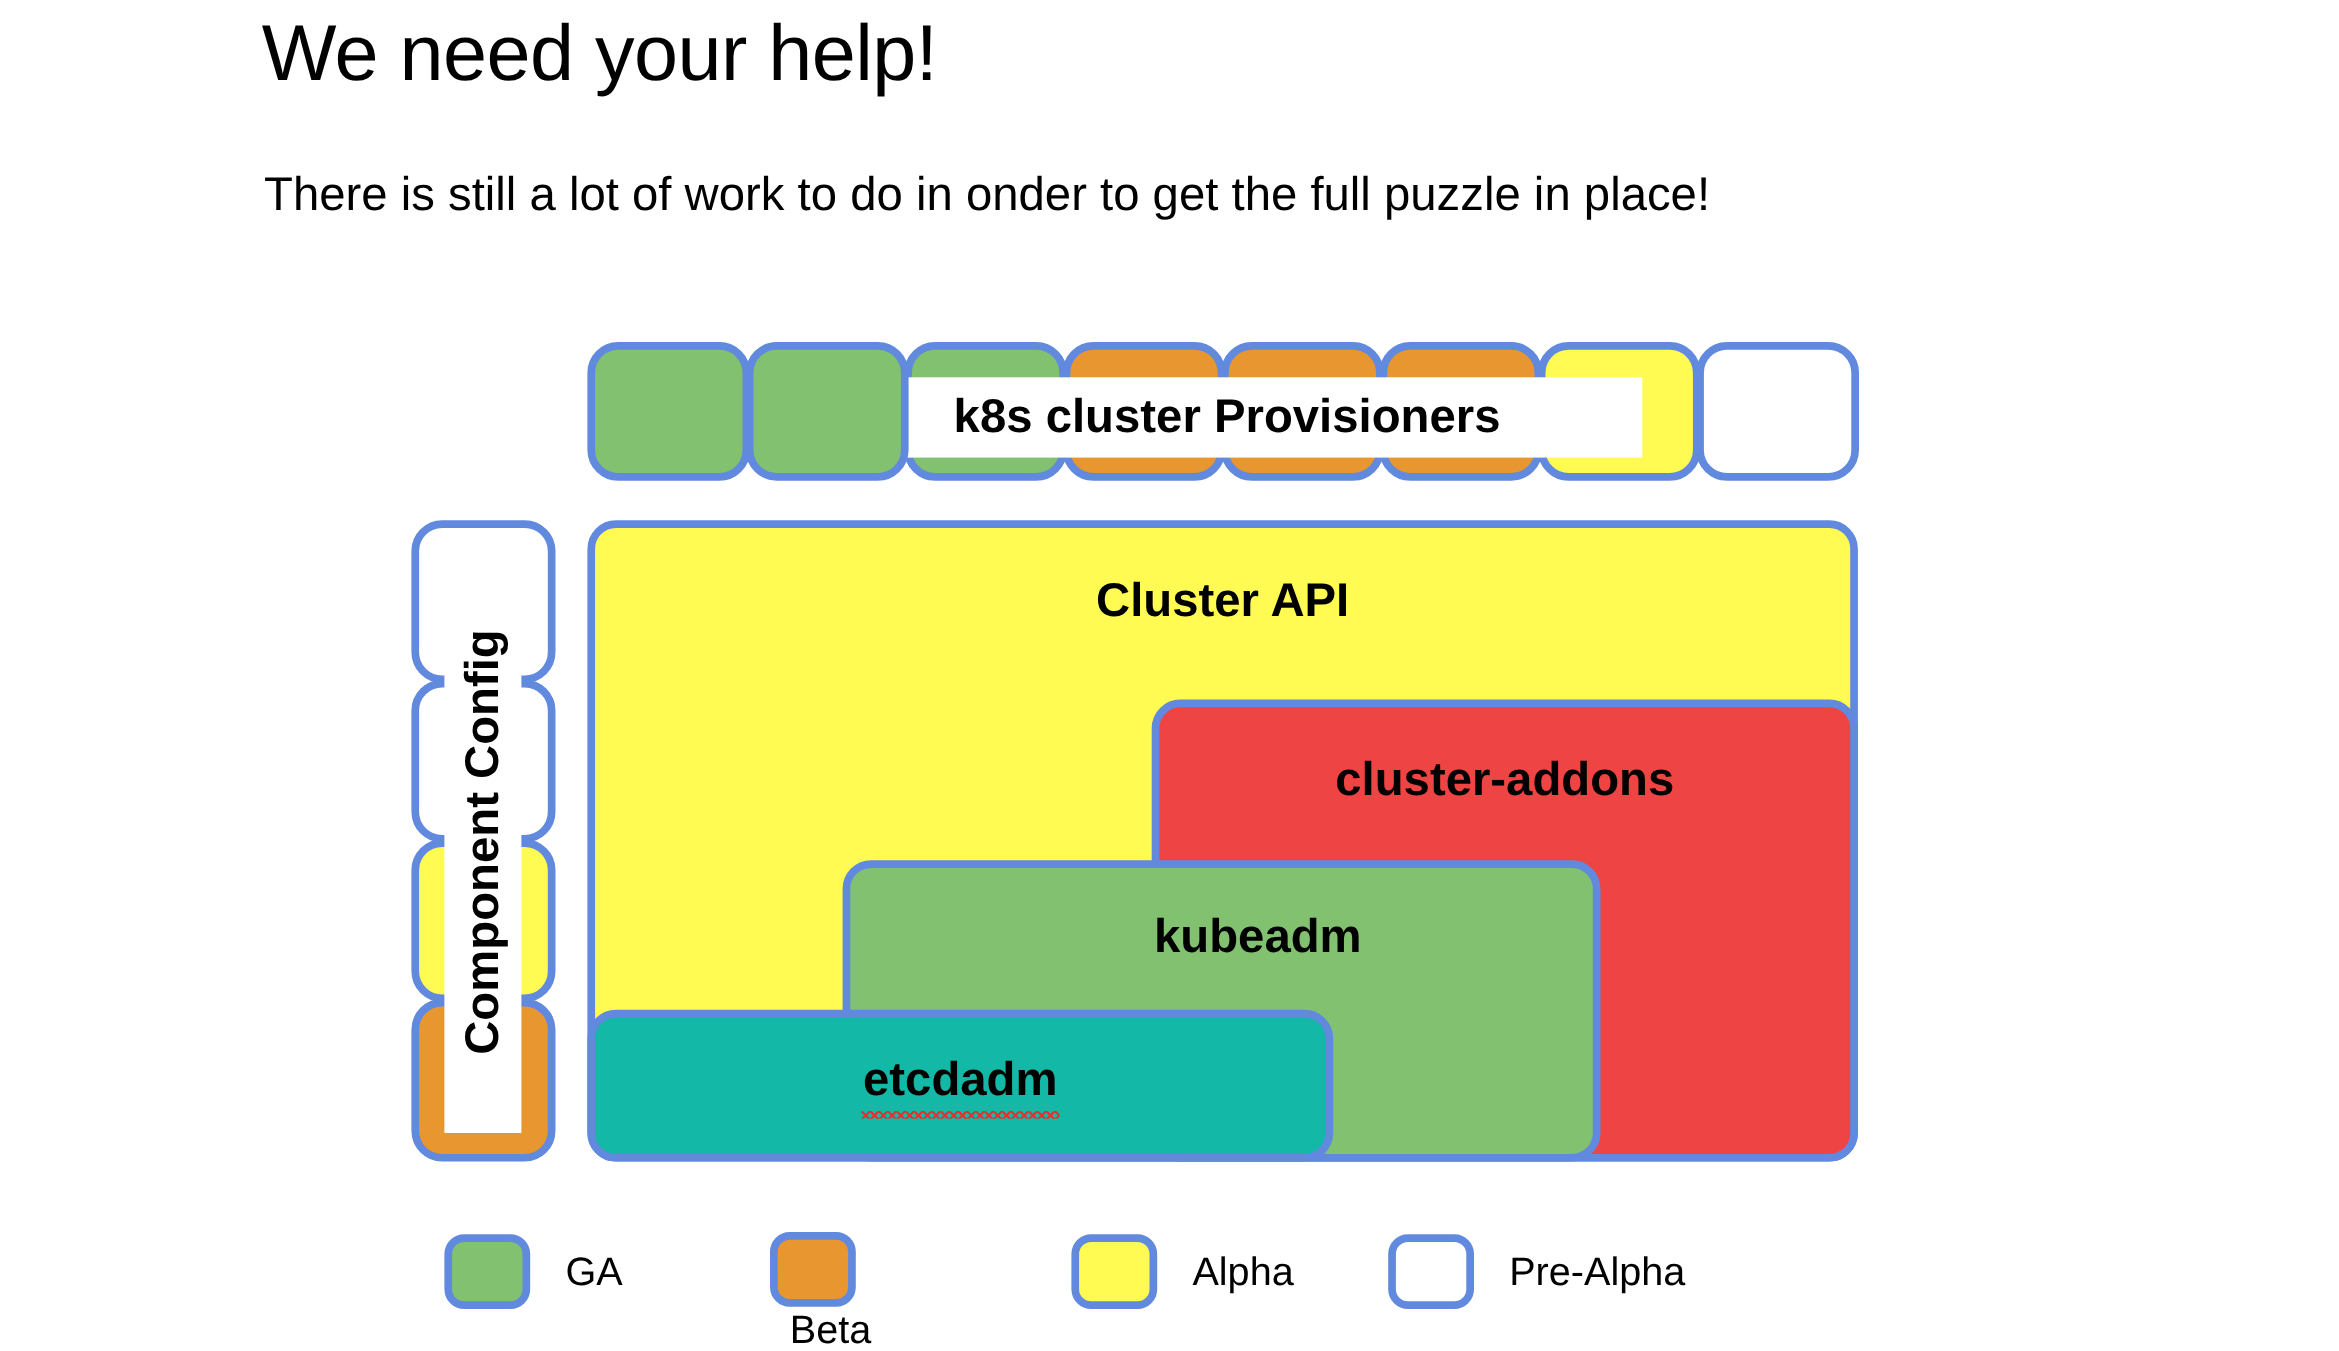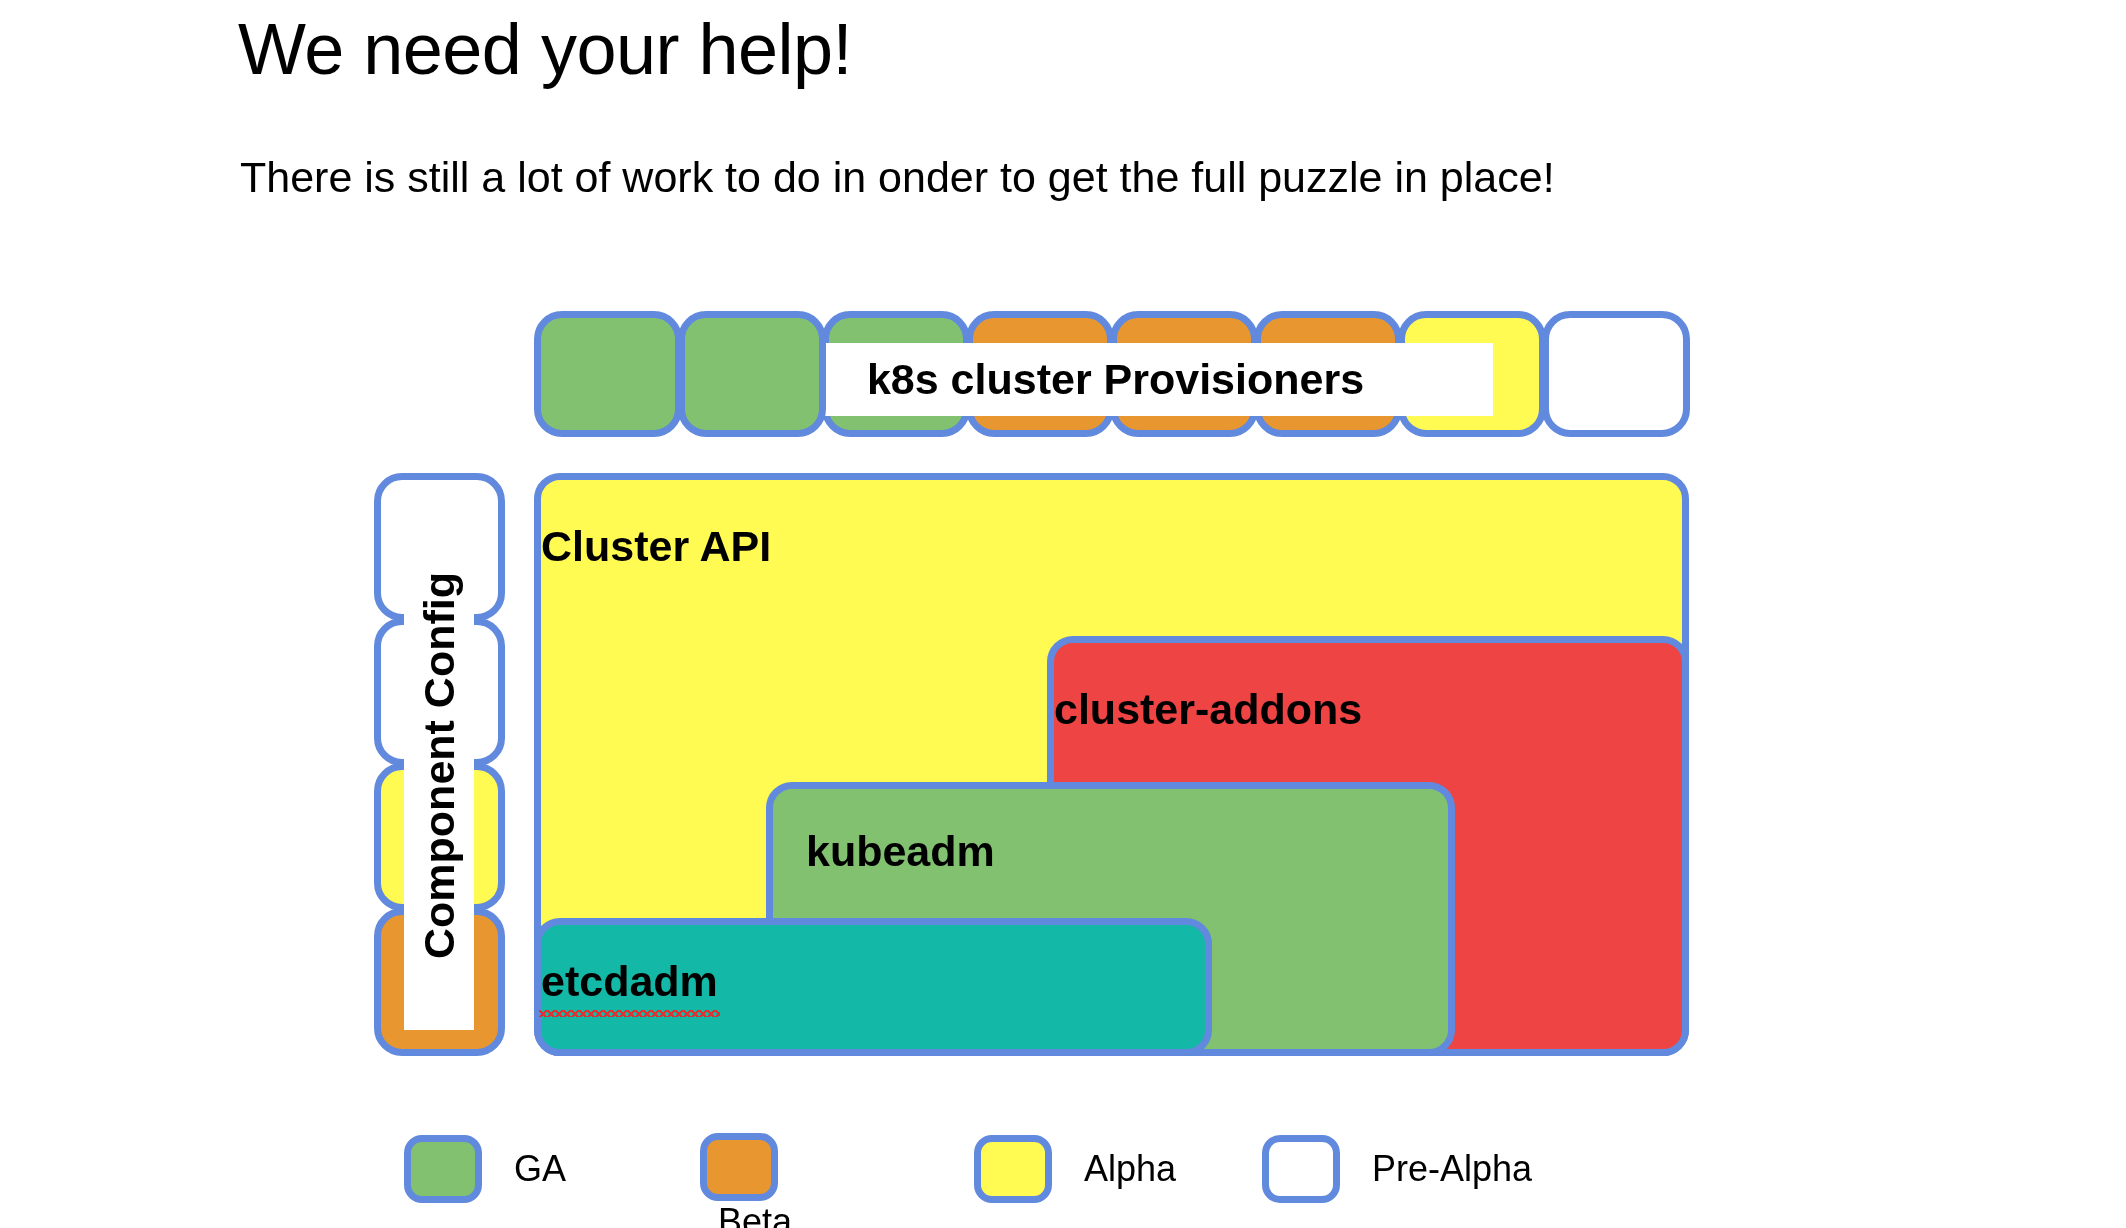--- a/index.html
+++ b/index.html
@@ -116,21 +116,21 @@
   }
   .puzzle-box {
     position: absolute;
     box-sizing: border-box;
     border: 7px solid #6189DD;
     border-radius: 26px;
   }
   .puzzle-label {
     position: absolute;
     width: 100%;
-    text-align: left;
+    text-align: center;
     font-size: 43px;
     font-weight: 700;
     white-space: nowrap;
   }
 
   #box-cluster-api   { left: 534px;  top: 473px;  width: 1155px; height: 583px; background: #FFFB52; z-index: 1; }
   #box-cluster-api .puzzle-label { top: 42px; }
 
   #box-cluster-addons{ left: 1047px; top: 636px;  width: 642px;  height: 420px; background: #ffffff; z-index: 2; }
   #box-cluster-addons .puzzle-label { top: 42px; }
@@ -163,21 +163,21 @@
   
   #legend {
     position: absolute;
     left: 404px;
     top: 1120px;
     width: 1300px;
     height: 78px;
   }
   .legend-item {
     position: absolute;
-    top: 13px;
+    top: 0;
     height: 72px;
     display: flex;
     align-items: center;
   }
   .legend-swatch {
     width: 78px;
     height: 68px;
     box-sizing: border-box;
     border: 7px solid #6189DD;
     border-radius: 18px;

